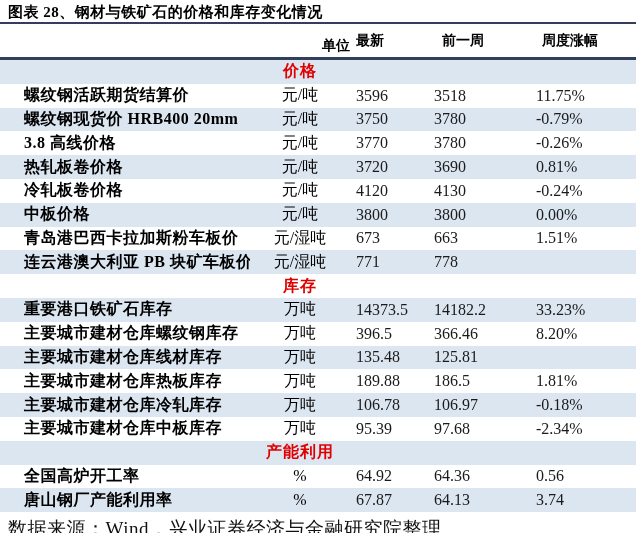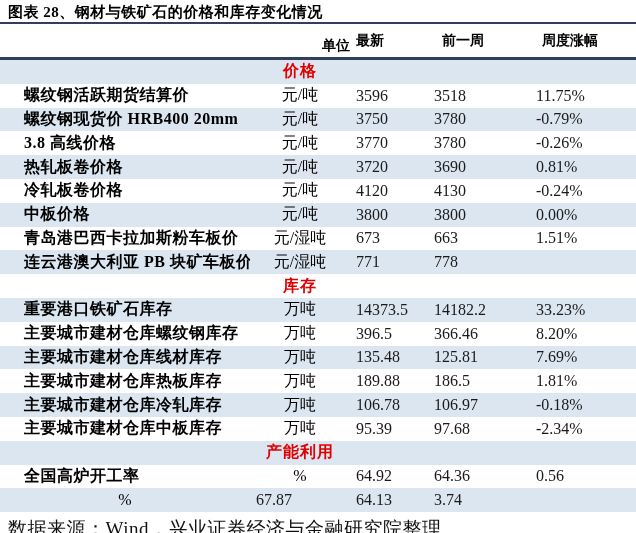--- a/index.html
+++ b/index.html
@@ -156,21 +156,20 @@
       <div class="c-num">396.5</div>
       <div class="c-num">366.46</div>
       <div class="c-num">8.20%</div>
     </div>
 
     <div class="grid row">
       <div class="c-name">主要城市建材仓库线材库存</div>
       <div class="c-unit">万吨</div>
       <div class="c-num">135.48</div>
       <div class="c-num">125.81</div>
-      <div class="c-num">7.69%</div>
     </div>
 
     <div class="grid row">
       <div class="c-name">主要城市建材仓库热板库存</div>
       <div class="c-unit">万吨</div>
       <div class="c-num">189.88</div>
       <div class="c-num">186.5</div>
       <div class="c-num">1.81%</div>
     </div>
 
@@ -196,20 +195,21 @@
 
     <div class="grid row">
       <div class="c-name">全国高炉开工率</div>
       <div class="c-unit">%</div>
       <div class="c-num">64.92</div>
       <div class="c-num">64.36</div>
       <div class="c-num">0.56</div>
     </div>
 
     <div class="grid row">
+      <div class="c-name">唐山钢厂产能利用率</div>
       <div class="c-unit">%</div>
       <div class="c-num">67.87</div>
       <div class="c-num">64.13</div>
       <div class="c-num">3.74</div>
     </div>
 
   </div>
 
   <div class="footer">数据来源：Wind，兴业证券经济与金融研究院整理</div>
 

